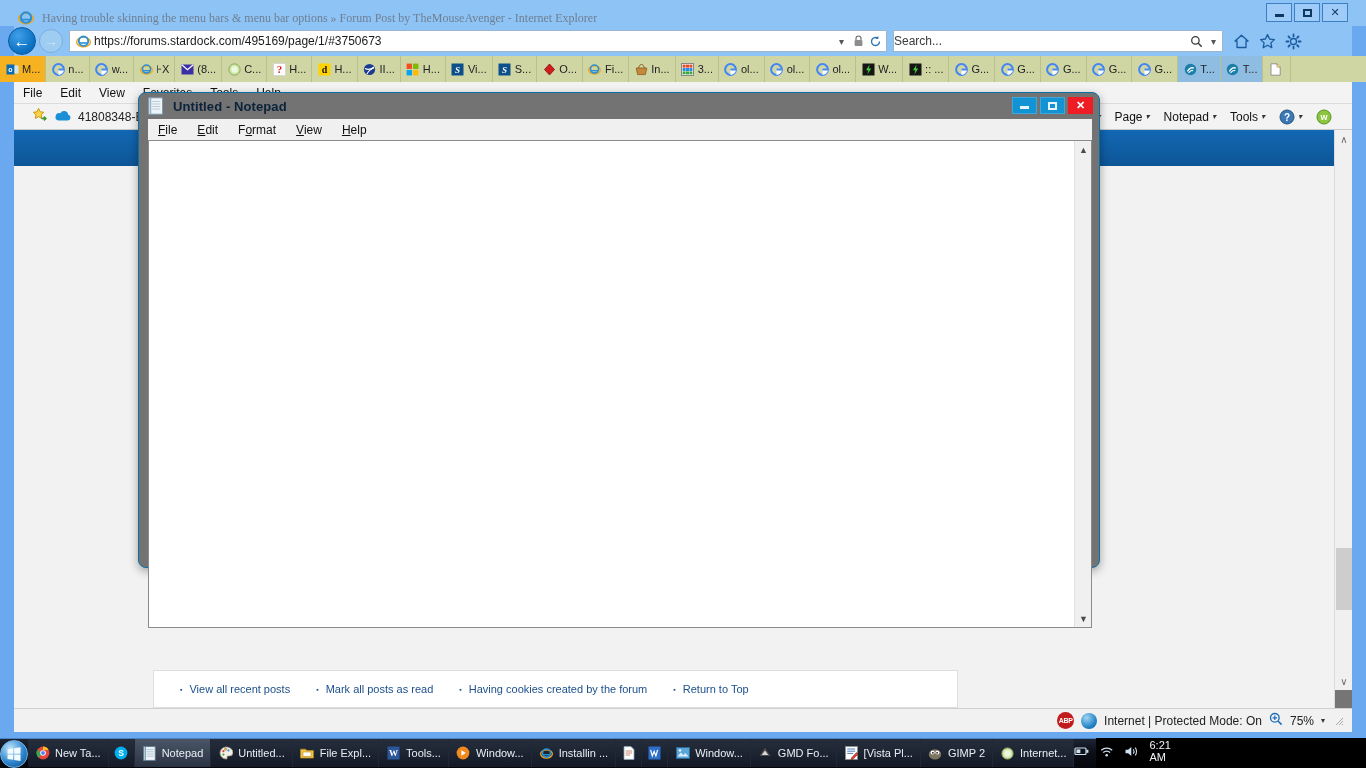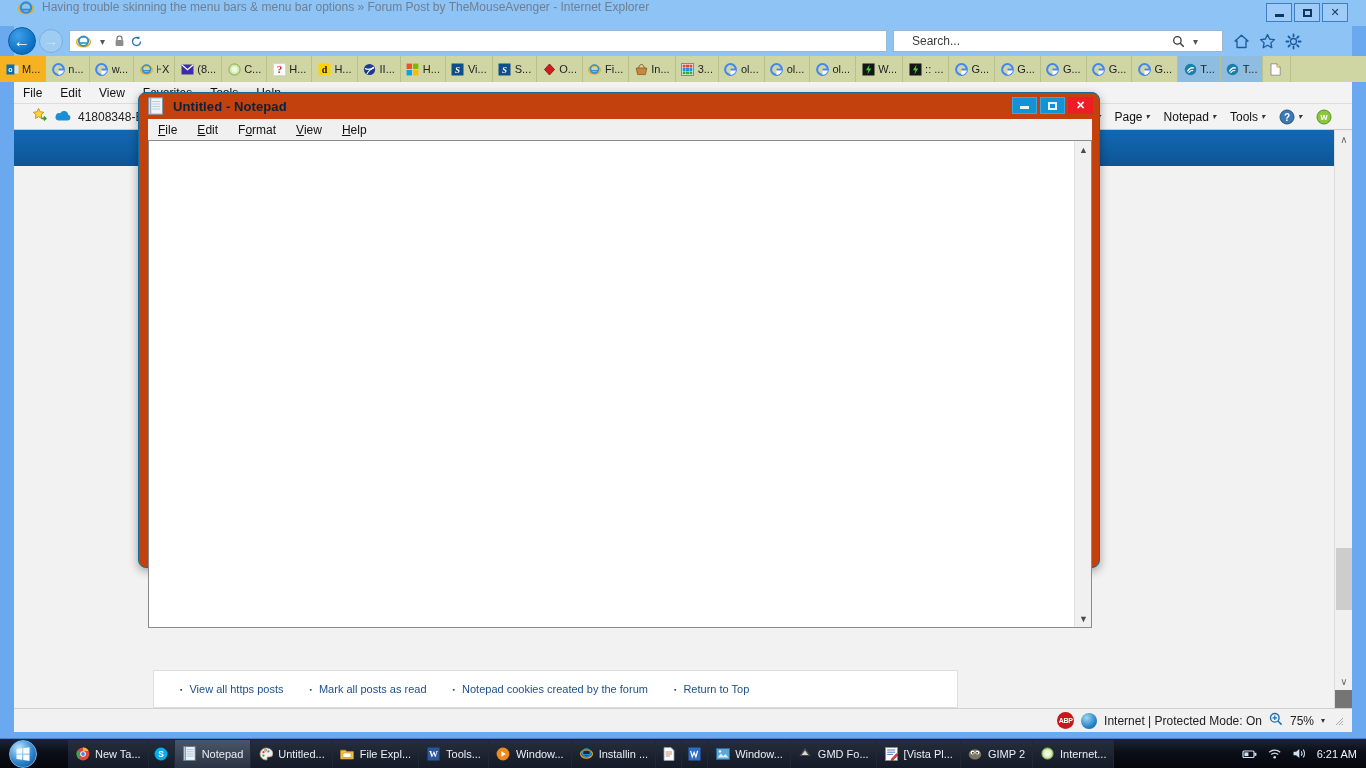--- a/index.html
+++ b/index.html
@@ -18,21 +18,21 @@
   }
   
   #ie-frame-left  { position:absolute; left:0;  top:0; width:14px; height:738px; background:#6aa9f0; }
   #ie-frame-right { position:absolute; right:0; top:0; width:14px; height:738px; background:#6aa9f0; }
   #ie-frame-bottom{ position:absolute; left:0; bottom:0; width:1366px; height:6px; background:#6aa9f0; }
 
   
   #ie-titlebar {
     position: absolute; left: 0; top: 0; width: 1366px; height: 26px;
     background: #8ec3f5;
-    display: flex; align-items: flex-start;
+    display: flex; align-items: flex-end; font-family: Liberation Serif, serif;
   }
   #ie-title-icon {
     margin-left: 18px; width: 16px; height: 16px;
     display: flex; align-items: center; justify-content: center;
   }
   #ie-title-text {
     margin-left: 8px; font-size: 12px; color: #6f7f92;
     white-space: nowrap; overflow: hidden;
   }
   #ie-win-controls {
@@ -70,21 +70,21 @@
     margin-left: 6px; flex: 0 0 818px; height: 22px;
     background: #fff; border: 1px solid #9bb7cf;
     display: flex; align-items: center; padding: 0 2px;
   }
   #addr-icon { width: 16px; height: 16px; margin: 0 3px; display:flex; align-items:center; justify-content:center;}
   #addr-url { flex:1; font-size: 12px; color: #1b1b1b; white-space: nowrap; overflow: hidden; }
   .addr-btn { width: 17px; height: 20px; display:flex; align-items:center; justify-content:center; color:#555; font-size:10px; }
   #searchbox {
     margin-left: 6px; flex: 0 0 330px; height: 22px;
     background: #fff; border: 1px solid #9bb7cf;
-    display: flex; align-items: center; padding: 0 18px;
+    display: flex; align-items: center; padding: 0 0;
   }
   #search-text { flex:1; font-size:12px; color:#3b3b3b; }
   #ie-nav-icons { margin-left: 8px; display: flex; align-items: center; gap: 6px; }
   .navicon { width: 20px; height: 20px; display:flex; align-items:center; justify-content:center; color:#1a5a9e; }
 
   
   #favbar {
     position: absolute; left: 0; top: 56px; width: 1366px; height: 26px;
     background: #cfd6a4;
     display: flex; align-items: stretch; overflow: hidden;
@@ -166,21 +166,21 @@
     display:flex; align-items:center; justify-content:center; letter-spacing: -0.3px;
   }
   #globe-icon { width: 16px; height:16px; border-radius:50%;
     background: radial-gradient(circle at 35% 30%, #9fd4f2, #1f7fc4 65%, #0d5a94); }
   #zoom-icon { color:#1f6fb8; font-size: 12px; }
   #grip { width: 14px; height: 14px; color:#9a9a9a; font-size:10px; }
 
   
   #notepad {
     position: absolute; left: 138px; top: 92px; width: 962px; height: 476px;
-    background: #c2410c;
+    background: #737373;
     border: 1px solid #0c6fa5;
     border-radius: 8px;
     box-shadow: 0 3px 10px rgba(0,0,0,.35);
   }
   #np-titlebar {
     position: absolute; left: 0; top: 0; width: 960px; height: 26px;
     display: flex; align-items: center;
   }
   #np-icon { margin-left: 9px; width: 16px; height: 18px; }
   #np-title {
@@ -209,24 +209,24 @@
   }
   #np-textarea { flex: 1; background: #fff; }
   #np-vscroll {
     width: 17px; background: #f0f0f0; border-left: 1px solid #e2e2e2;
     display: flex; flex-direction: column; justify-content: space-between;
   }
   .np-sb-arrow { width: 17px; height: 17px; display:flex; align-items:center; justify-content:center; color:#4a4a4a; font-size: 9px; }
 
   
   #taskbar {
-    position: absolute; left: 0; top: 738px; width: 1366px; height: 30px;
+    position: absolute; left: 0; top: 738px; width: 1096px; height: 30px;
     background: linear-gradient(to bottom, #1d2433 0%, #0b0f18 45%, #05070c 100%);
     border-top: 1px solid #4a83c4;
-    display: flex; align-items: center; gap: 22px;
+    display: flex; align-items: flex-start;
   }
   #start-orb {
     width: 46px; height: 30px; display:flex; align-items:center; justify-content:center;
   }
   #start-orb .orb {
     width: 28px; height: 28px; border-radius: 50%;
     background: radial-gradient(circle at 35% 28%, #bfe4fb, #2f86cf 55%, #0c4a82 100%);
     border: 1px solid #6fb4e6;
     display:flex; align-items:center; justify-content:center;
   }
@@ -280,20 +280,21 @@
     <div id="btn-back">←</div>
     <div id="btn-fwd">→</div>
     <div id="addressbar">
       <span id="addr-icon">
         <svg width="15" height="15" viewBox="0 0 16 16">
           <ellipse cx="8" cy="8.5" rx="7.3" ry="5.2" fill="none" stroke="#f0a81e" stroke-width="1.5"></ellipse>
           <circle cx="8" cy="7.6" r="5" fill="none" stroke="#2a8fd4" stroke-width="2"></circle>
           <path d="M3.6 9.6h8.6" stroke="#2a8fd4" stroke-width="1.7" fill="none"></path>
         </svg>
       </span>
+      <span id="addr-url">https://forums.stardock.com/495169/page/1/#3750673</span>
       <span class="addr-btn">▾</span>
       <span class="addr-btn">
         <svg width="11" height="12" viewBox="0 0 11 12">
           <path d="M3 5V3.5a2.5 2.5 0 0 1 5 0V5" fill="none" stroke="#666" stroke-width="1.1"></path>
           <rect x="1.6" y="5" width="7.8" height="6" rx="1" fill="#8d8d8d"></rect>
         </svg>
       </span>
       <span class="addr-btn">
         <svg width="13" height="13" viewBox="0 0 13 13">
           <path d="M10.5 6.5a4 4 0 1 1-1.4-3.05" fill="none" stroke="#2a6fb0" stroke-width="1.3"></path>
@@ -716,27 +717,27 @@
             <circle cx="6.6" cy="6.6" r="5" fill="none" stroke="#fff" stroke-width="1.4"></circle>
             <path d="M10.3 10.3l4.4 4.4" stroke="#fff" stroke-width="1.6"></path>
           </svg>
         </span>
       </div>
     </div>
 
     <div id="page-body">
       <div id="footer-links">
           <span class="flink">
-            <span>View all https posts</span>
+            <span>View all recent posts</span>
           </span>
           <span class="flink">
             <span>Mark all posts as read</span>
           </span>
           <span class="flink">
-            <span>Notepad cookies created by the forum</span>
+            <span>Having cookies created by the forum</span>
           </span>
           <span class="flink">
             <span>Return to Top</span>
           </span>
         </div>
 
     </div>
 
     <div id="page-vscroll">
       <div class="sb-arrow">∧</div>

